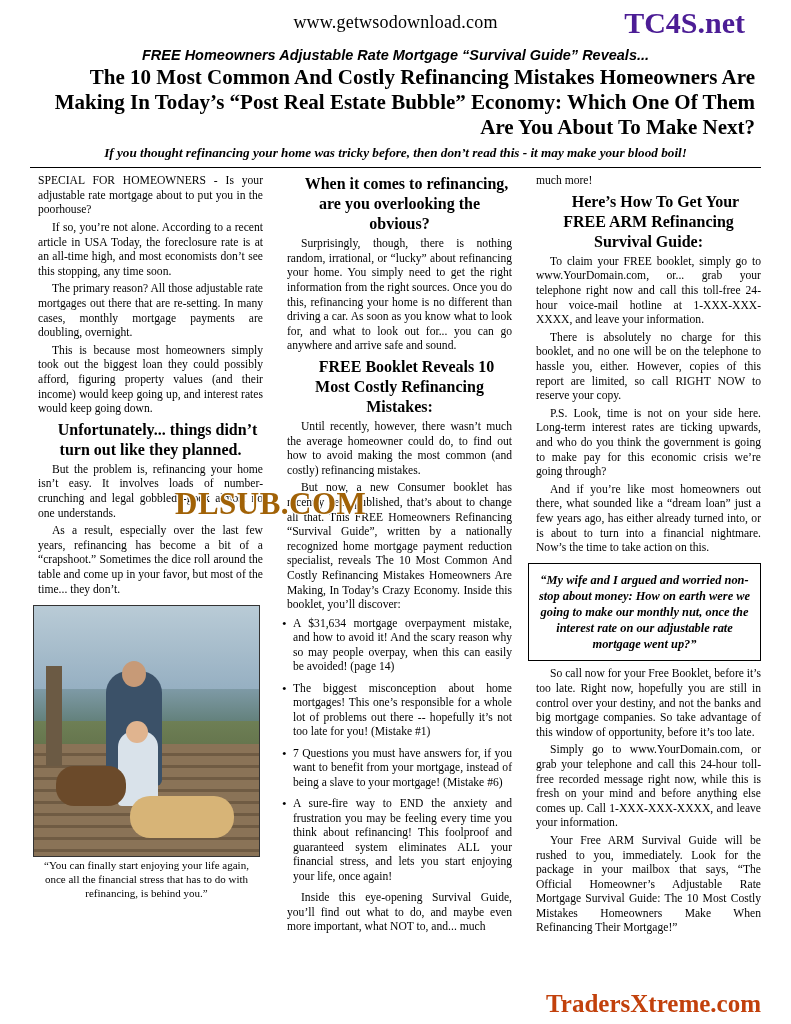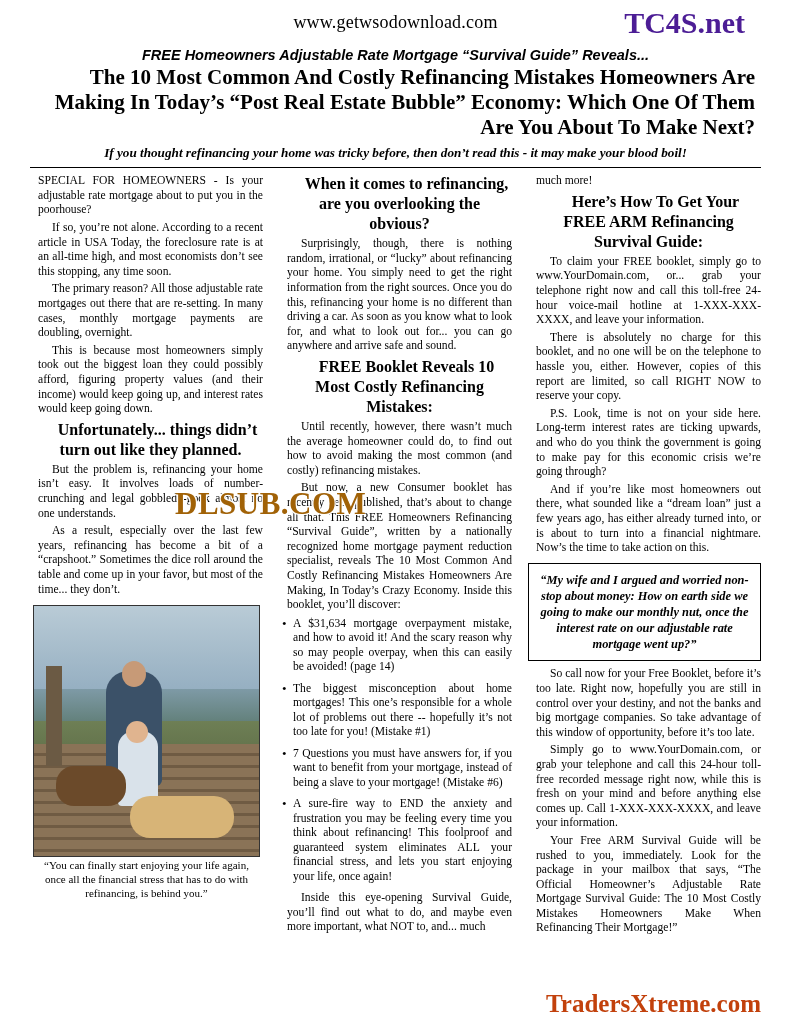--- a/index.html
+++ b/index.html
@@ -280,21 +280,21 @@
       <p>Inside this eye-opening Survival Guide, you’ll find out what to do, and maybe even more important, what NOT to, and... much</p>
     </div>
 
     <div class="col">
       <p class="noind">much more!</p>
       <p class="center-head">Here’s How To Get Your FREE ARM Refinancing Survival Guide:</p>
       <p>To claim your FREE booklet, simply go to www.YourDomain.com, or... grab your telephone right now and call this toll-free 24-hour voice-mail hotline at 1-XXX-XXX-XXXX, and leave your information.</p>
       <p>There is absolutely no charge for this booklet, and no one will be on the telephone to hassle you, either.  However, copies of this report are limited, so call RIGHT NOW to reserve your copy.</p>
       <p>P.S.  Look, time is not on your side here.  Long-term interest rates are ticking upwards, and who do you think the government is going to make pay for this economic crisis we’re going through?</p>
       <p>And if you’re like most homeowners out there, what sounded like a “dream loan” just a few years ago, has either already turned into, or is about to turn into a financial nightmare.  Now’s the time to take action on this.</p>
-      <div class="quote-box">“My wife and I argued and worried non-stop about money: How on earth side we going to make our monthly nut, once the interest rate on our adjustable rate mortgage went up?”</div>
+      <div class="quote-box">“My wife and I argued and worried non-stop about money: How on earth were we going to make our monthly nut, once the interest rate on our adjustable rate mortgage went up?”</div>
       <p>So call now for your Free Booklet, before it’s too late.  Right now, hopefully you are still in control over your destiny, and not the banks and big mortgage companies.  So take advantage of this window of opportunity, before it’s too late.</p>
       <p>Simply go to www.YourDomain.com, or grab your telephone and call this 24-hour toll-free recorded message right now, while this is fresh on your mind and before anything else comes up.  Call 1-XXX-XXX-XXXX, and leave your information.</p>
       <p>Your Free ARM Survival Guide will be rushed to you, immediately.  Look for the package in your mailbox that says, “The Official Homeowner’s Adjustable Rate Mortgage Survival Guide: The 10 Most Costly Mistakes Homeowners Make When Refinancing Their Mortgage!”</p>
     </div>
 
   </div>
 
   <div class="wm-dlsub">DLSUB.COM</div>
   <div class="wm-traders">TradersXtreme.com</div>
 

